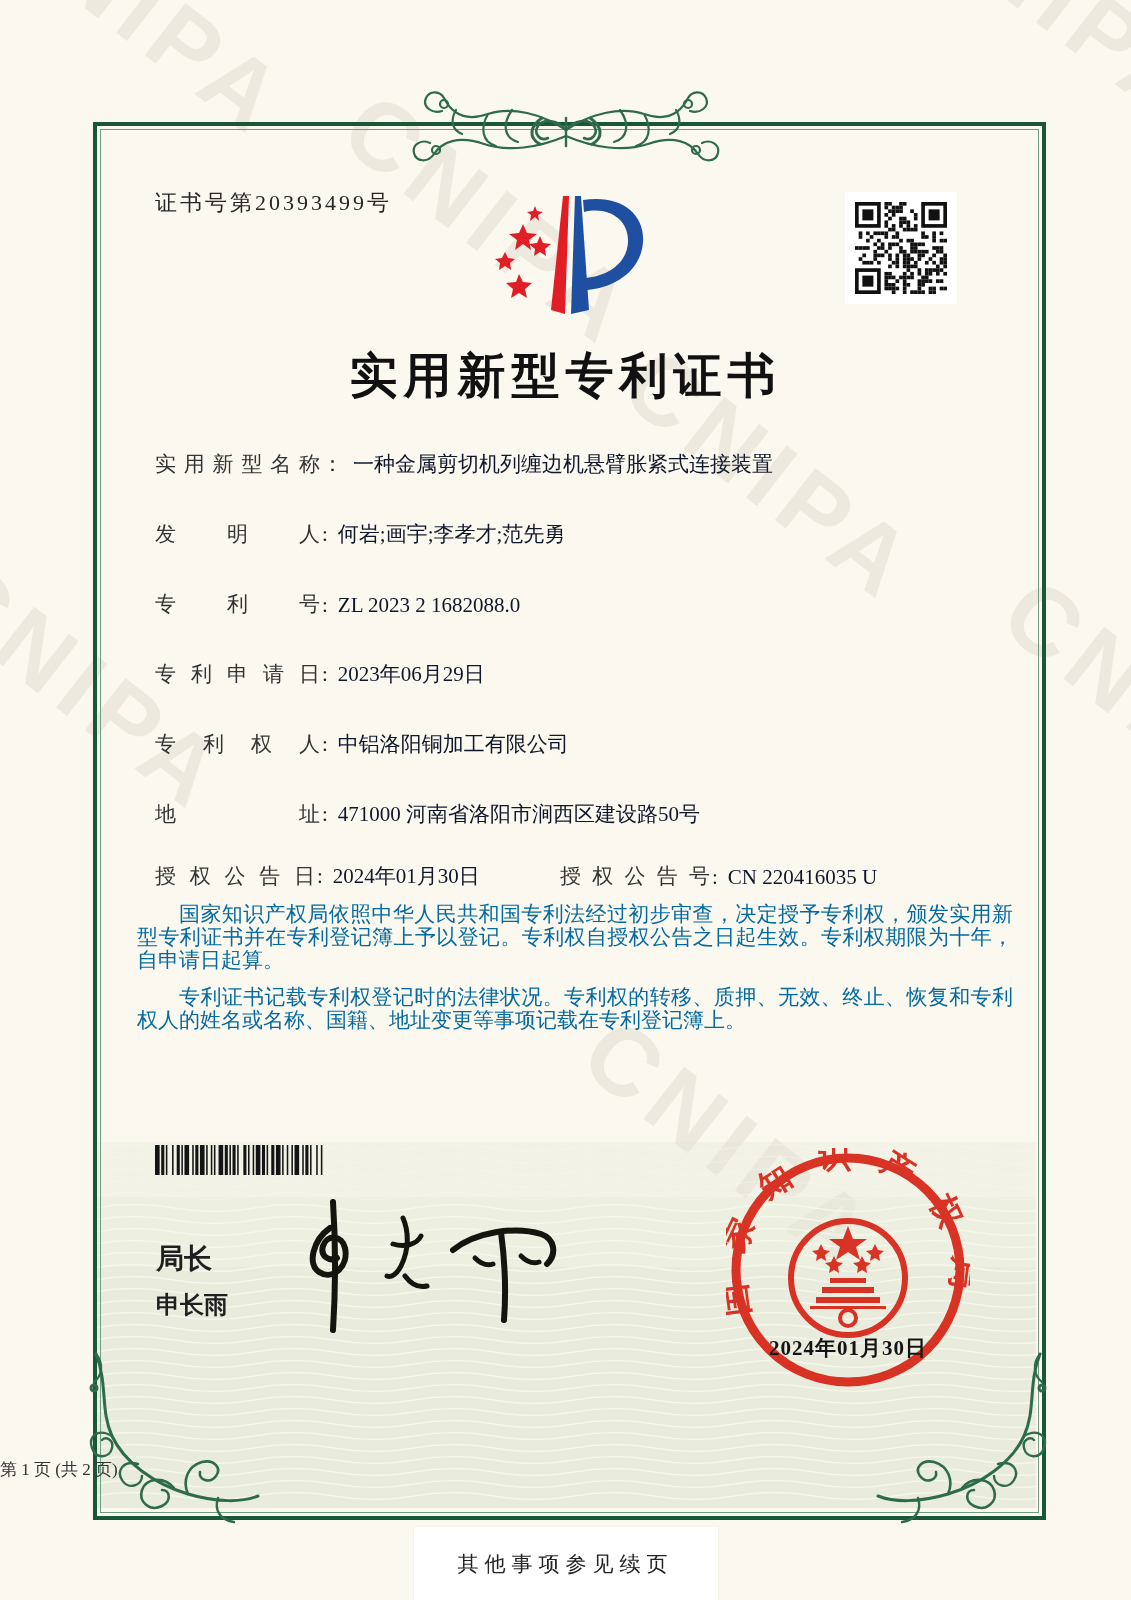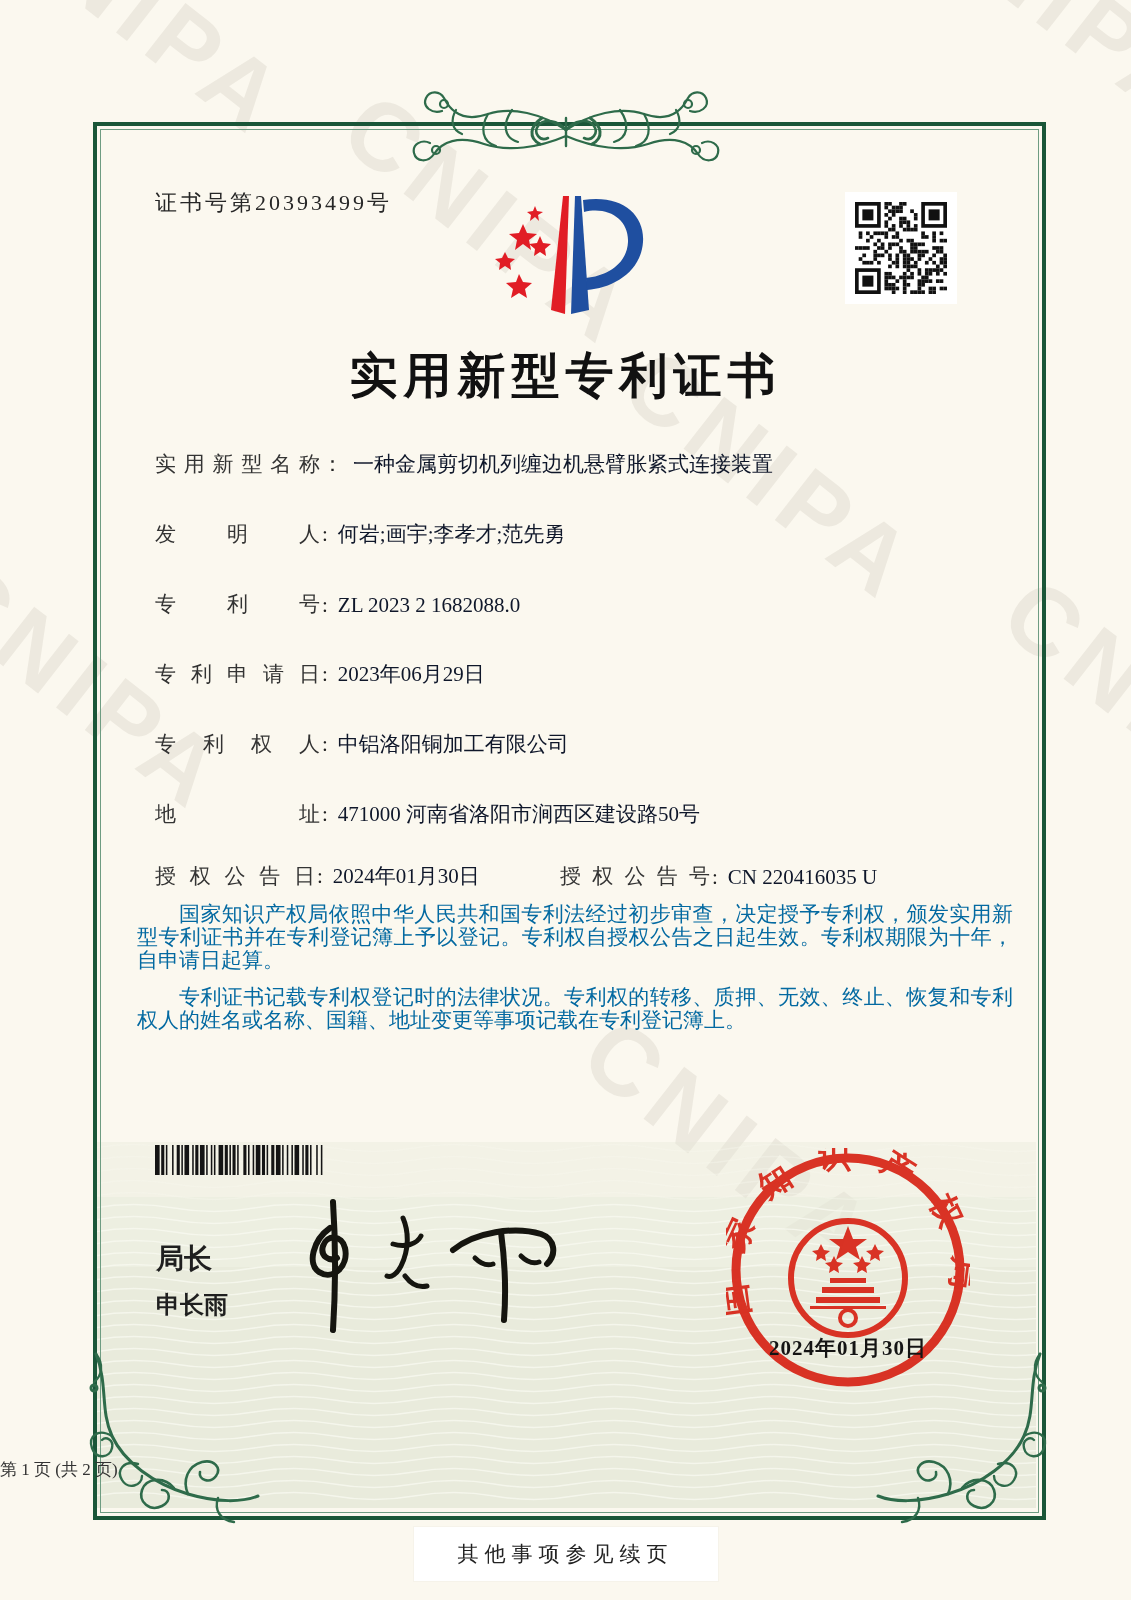--- a/index.html
+++ b/index.html
@@ -56,21 +56,21 @@
   .sig-name{position:absolute; left:156px; top:1289px; font-family:"Liberation Sans","DejaVu Sans",sans-serif; font-size:24px; font-weight:600; color:#1f1f1f;text-align:right;}
   .signature{position:absolute; left:275px; top:1192px;}
   .seal{position:absolute; left:726px; top:1148px; opacity:.95;}
   .seal-date{
     position:absolute; left:748px; top:1334px; width:200px; text-align:center;
     font-size:21px; font-weight:bold; letter-spacing:1px; color:#141414; z-index:6;
   }
   .footer-page{position:absolute; left:0; top:1458px; width:1131px; text-align:left; font-size:17px; color:#333;}
   .cont-box{
     position:absolute; left:50%; top:1527px; transform:translateX(-50%);
-    background:#ffffff; padding:13px 44px; font-size:21px; letter-spacing:6px; color:#222;
+    background:#ffffff; padding:23px 44px; font-size:21px; letter-spacing:6px; color:#222;
     box-shadow:0 0 0 1px rgba(0,0,0,0.02);
   }
 </style>
 </head>
 <body>
 
 <div class="page">
 
   <div class="wm" style="left:-30px; top:-45px;">CNIPA</div>
   <div class="wm" style="left:890px; top:-55px;">CNIPA</div>

